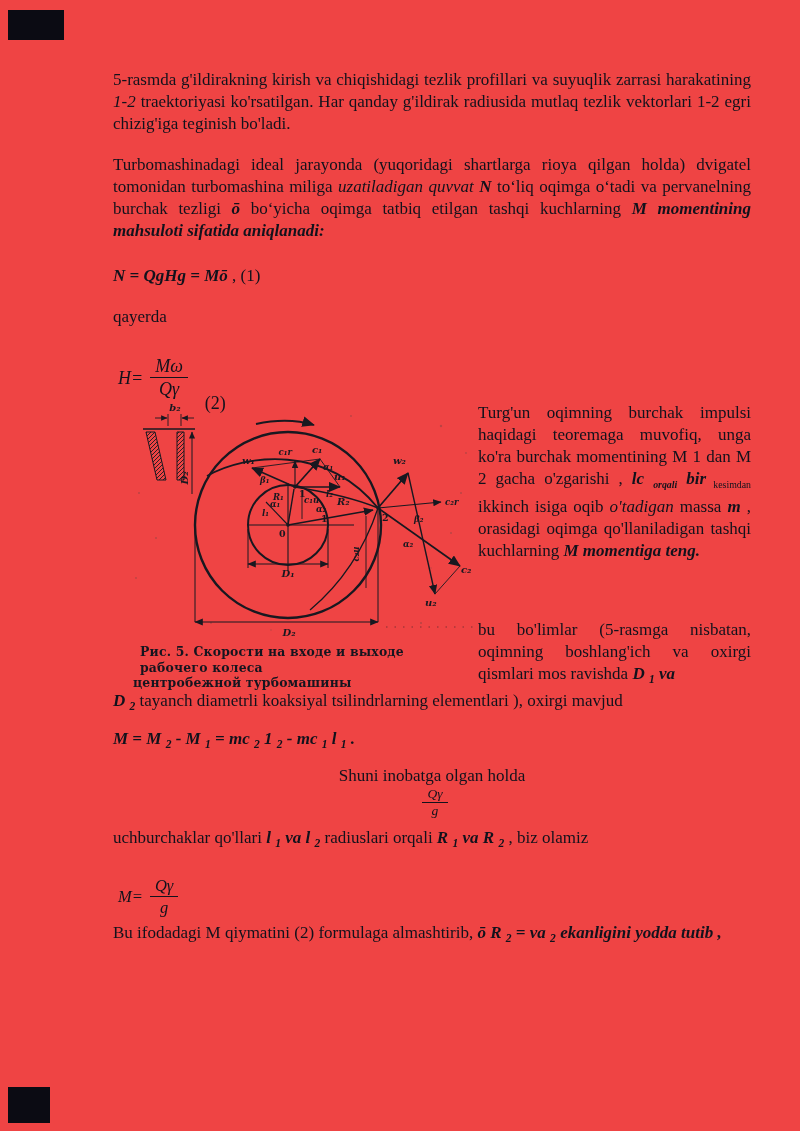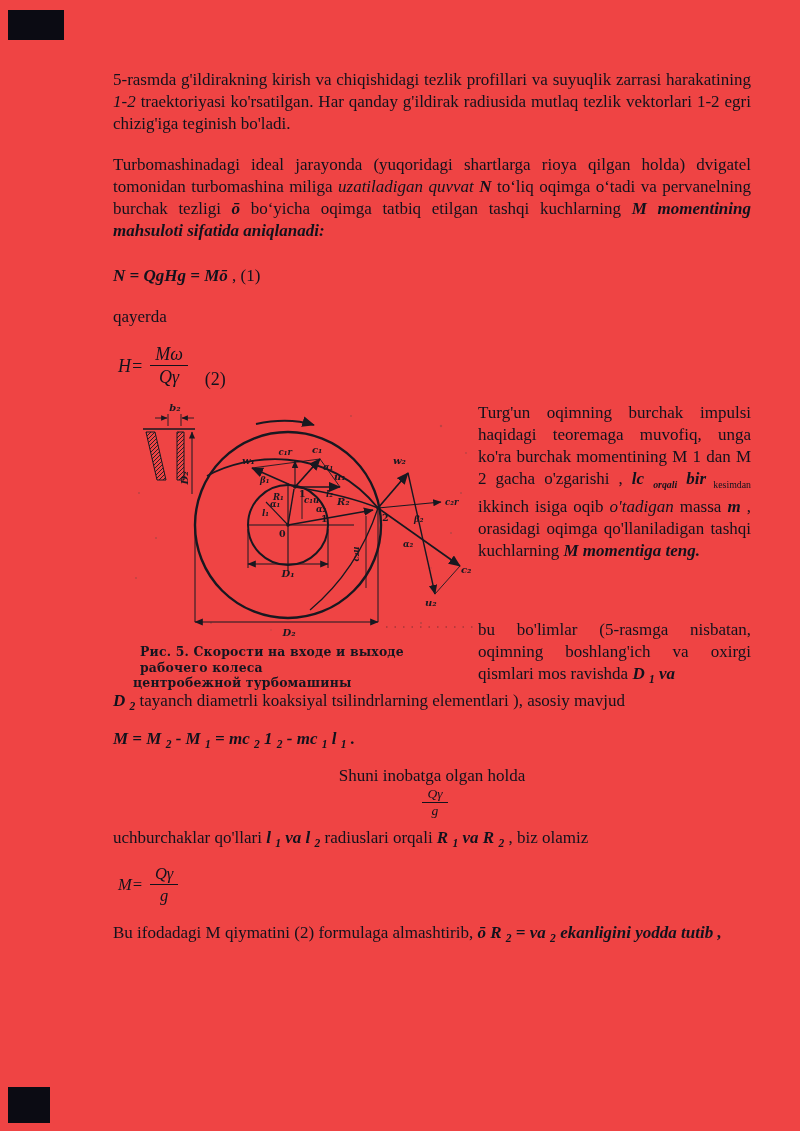--- a/index.html
+++ b/index.html
@@ -13,21 +13,21 @@
   .para{text-align:justify;}
   .scan-mark{position:absolute;background:#0b0b13;}
   
   .s-i{font-style:italic;}
   .s-bi{font-weight:700;font-style:italic;}
   .s-isub{vertical-align:sub;font-size:68%;font-style:italic;}
   .s-bisub{vertical-align:sub;font-size:68%;font-weight:700;font-style:italic;}
   .s-ssub{vertical-align:sub;font-size:58%;}
   .s-bissub{vertical-align:sub;font-size:58%;font-weight:700;font-style:italic;}
   .frac-row{display:flex;align-items:center;}
-  .frac{display:inline-flex;flex-direction:column;align-items:center;margin:4px 7px;}
+  .frac{display:inline-flex;flex-direction:column;align-items:center;margin:16px 7px;}
   .frac .num{padding:0 5px 1px 5px;border-bottom:1.6px solid #12121c;}
   .frac .den{padding-top:1px;}
   .mi{font-style:italic;}
   .f2{font-size:18px;line-height:20px;}
   .f2 .tag{font-style:normal;margin-left:10px;align-self:flex-end;margin-bottom:2px;}
   .f4{font-size:16.5px;line-height:19px;}
   .ifrac{font-size:13.5px;line-height:14px;margin:0 6px;}
   
   .fig-caption{
     font-family:"DejaVu Serif","Liberation Serif",serif;
@@ -199,21 +199,21 @@
 
   <div class="blk fig-caption" style="left:133px;top:644px;width:330px;">
     <div class="cap1">Рис. 5. Скорости на входе и выходе рабочего колеса</div>
     <div>центробежной турбомашины</div>
   </div>
 
   <div class="blk para" style="left:478px;top:402px;width:273px;"><span>Turg'un oqimning burchak impulsi haqidagi teoremaga muvofiq, unga ko'ra burchak momentining M 1 dan M 2 gacha o'zgarishi , </span><span class="s-bi">lc </span><span class="s-bissub">orqali</span><span> </span><span class="s-bi">bir</span><span class="s-ssub"> kesimdan</span><span> ikkinch isiga oqib </span><span class="s-i">o'tadigan</span><span> massa </span><span class="s-bi">m</span><span> , orasidagi oqimga qo'llaniladigan tashqi kuchlarning </span><span class="s-bi">M momentiga teng.</span></div>
 
   <div class="blk para" style="left:478px;top:619px;width:273px;"><span>bu bo'limlar (5-rasmga nisbatan, oqimning boshlang'ich va oxirgi qismlari mos ravishda </span><span class="s-bi">D </span><span class="s-bisub">1</span><span class="s-bi"> va</span></div>
 
-  <div class="blk para" style="left:113px;top:690px;width:638px;"><span class="s-bi">D </span><span class="s-bisub">2</span><span> tayanch diametrli koaksiyal tsilindrlarning elementlari ), asosiy mavjud</span></div>
+  <div class="blk para" style="left:113px;top:690px;width:638px;"><span class="s-bi">D </span><span class="s-bisub">2</span><span> tayanch diametrli koaksiyal tsilindrlarning elementlari ), oxirgi mavjud</span></div>
 
   <div class="blk" style="left:113px;top:728px;width:638px;"><span class="s-bi">M = M </span><span class="s-bisub">2</span><span class="s-bi"> - M </span><span class="s-bisub">1</span><span class="s-bi"> = mc </span><span class="s-bisub">2</span><span class="s-bi"> 1 </span><span class="s-bisub">2</span><span class="s-bi"> - mc </span><span class="s-bisub">1</span><span class="s-bi"> l </span><span class="s-bisub">1</span><span class="s-bi"> .</span></div>
 
   <div class="blk frac-row" style="left:113px;top:765px;width:638px;height:46px;flex-direction:column;">
     <span><span>Shuni inobatga olgan holda</span></span>
     <span class="frac ifrac" style="margin-left:12px;">
       <span class="num mi">Qγ</span>
       <span class="den mi">g</span>
     </span>
   </div>

